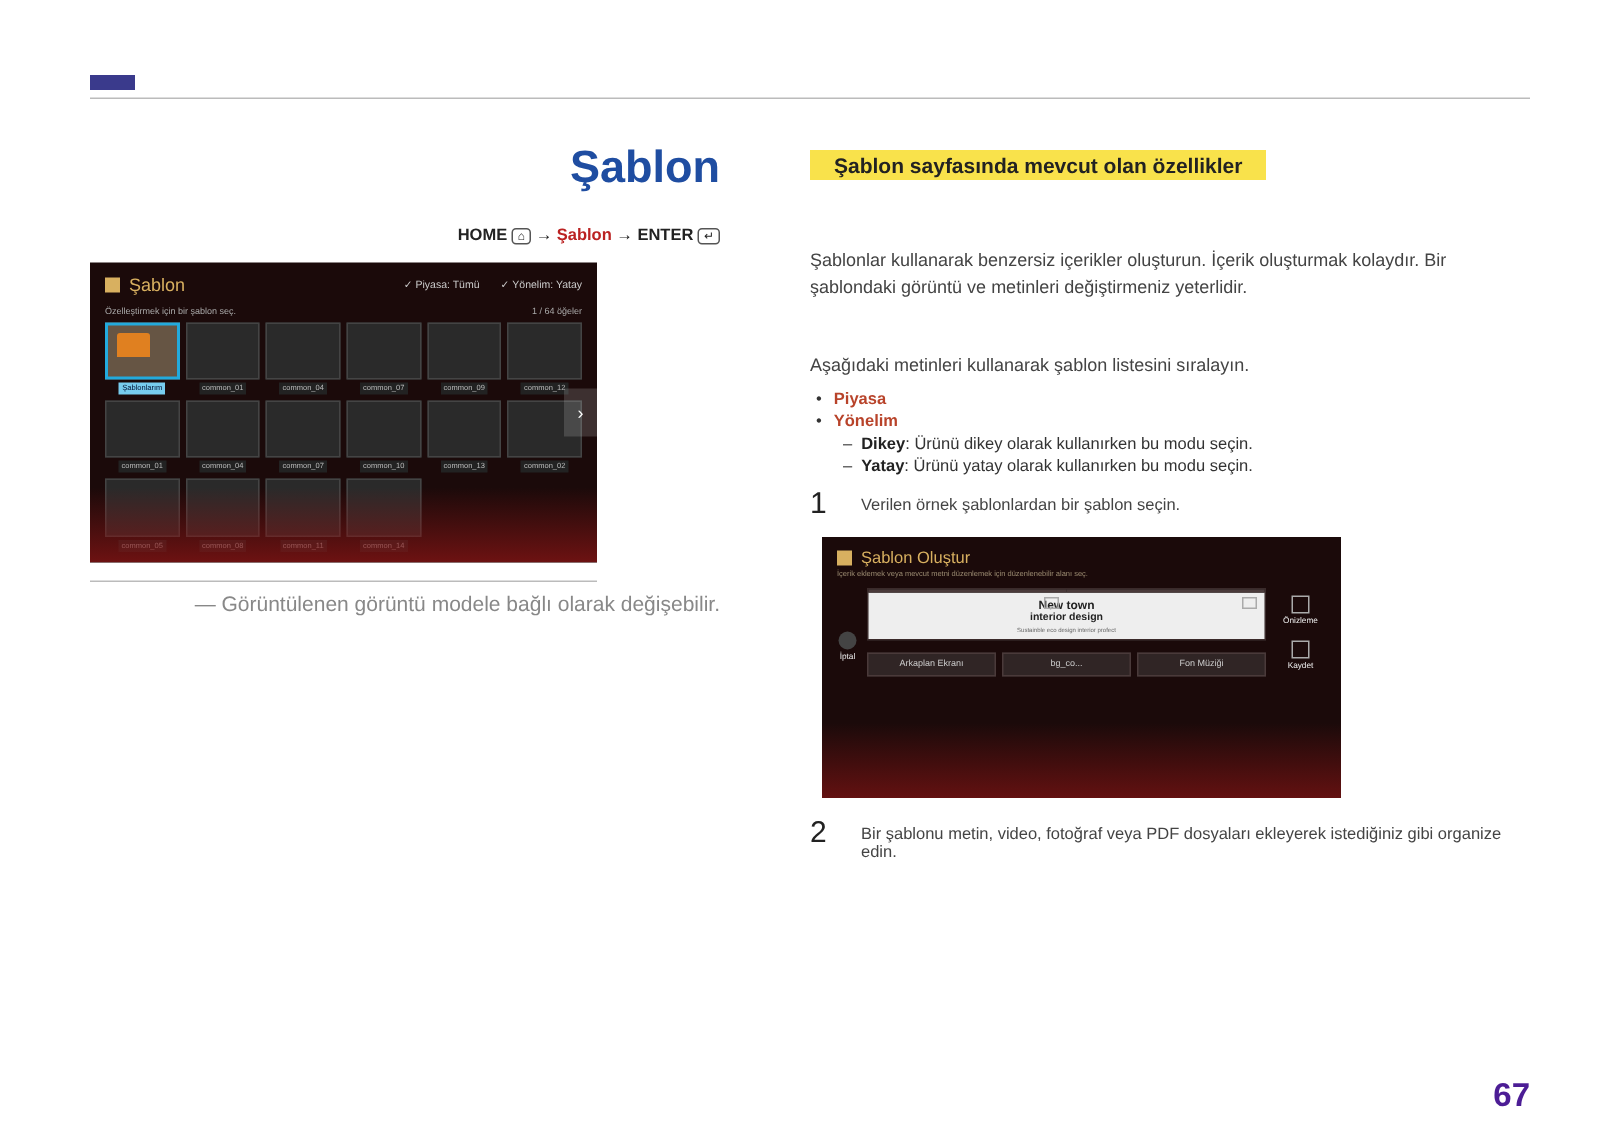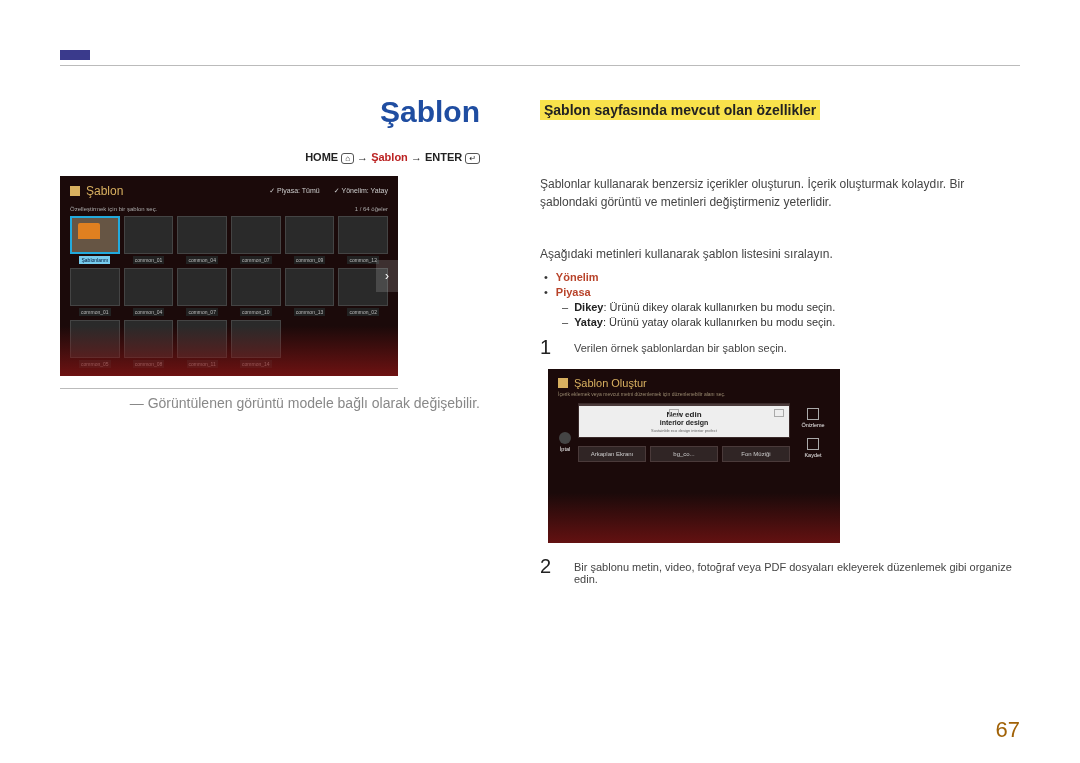--- a/index.html
+++ b/index.html
@@ -44,23 +44,23 @@
     color: #1f4da1;
     font-size: 30px;
     font-weight: 600;
     margin-bottom: 22px;
   }
   .h2 {
     background: #f9e24b;
     display: inline-block;
     font-weight: 700;
     font-size: 14px;
-    padding: 2px 4px;
+    padding: 2px 16px;
     color: #222;
-    margin-bottom: 21px;
+    margin-bottom: 10px;
   }
   .breadcrumb {
     font-size: 11px;
     font-weight: 700;
     color: #222;
     margin-bottom: 12px;
   }
   .breadcrumb .bc-icon {
     display: inline-block;
     border: 1px solid #555;
@@ -179,21 +179,21 @@
     font-size: 20px;
     color: #222;
     width: 18px;
     font-weight: 300;
     flex-shrink: 0;
   }
   .num-text { font-size: 11px; color: #444; padding-top: 6px; }
 
   
   .ss2 {
-    width: 292px;
+    width: 346px;
     height: 174px;
     background: #1b0a0a;
     position: relative;
     margin: 4px 0 0 8px;
     overflow: hidden;
   }
   .ss2-title {
     color: #d8b060;
     font-size: 11px;
     padding: 8px 10px 0;
@@ -281,22 +281,22 @@
     position: absolute; left: 0; right: 0; bottom: 0; height: 50px;
     background: linear-gradient(to bottom, rgba(80,0,0,0), rgba(130,20,20,0.7));
     pointer-events: none;
   }
 
   .page-num {
     position: absolute;
     right: 60px;
     bottom: 20px;
     font-size: 22px;
-    color: #a16207;
-    font-weight: 400;
+    color: #4c1d95;
+    font-weight: 700;
   }
 </style>
 </head>
 <body>
 
 <div class="top-bar"></div>
 <div class="top-rule"></div>
 
 <div class="left-col">
   <div class="h1">Şablon</div>
@@ -404,22 +404,22 @@
     <span>Görüntülenen görüntü modele bağlı olarak değişebilir.</span>
   </div>
 </div>
 
 <div class="right-col">
   <div class="h2">Şablon sayfasında mevcut olan özellikler</div>
   <p class="para">Şablonlar kullanarak benzersiz içerikler oluşturun. İçerik oluşturmak kolaydır. Bir şablondaki görüntü ve metinleri değiştirmeniz yeterlidir.</p>
   <p class="para">Aşağıdaki metinleri kullanarak şablon listesini sıralayın.</p>
 
   <div class="bullets">
+    <div class="b-row b-dot"><span class="red">Piyasa</span></div>
     <div class="b-row b-dot"><span class="red">Yönelim</span></div>
-    <div class="b-row b-dot"><span class="red">Piyasa</span></div>
     <div class="b-row b-dash sub"><span class="bold">Dikey</span><span>: Ürünü dikey olarak kullanırken bu modu seçin.</span></div>
     <div class="b-row b-dash sub"><span class="bold">Yatay</span><span>: Ürünü yatay olarak kullanırken bu modu seçin.</span></div>
   </div>
 
   <div class="num-row">
     <div class="num">1</div>
     <div class="num-text">Verilen örnek şablonlardan bir şablon seçin.</div>
   </div>
 
   <div class="ss2">
@@ -437,21 +437,21 @@
         <div class="ss2-mid">
           <div class="ss2-panes">
             <div class="pane">
                 <div class="pane-ic"></div>
               </div>
             <div class="pane">
                 <div class="pane-ic"></div>
               </div>
           </div>
           <div class="ss2-caption">
-            <div class="ss2-cap-1">New edin</div>
+            <div class="ss2-cap-1">New town</div>
             <div class="ss2-cap-2">interior design</div>
             <div class="ss2-cap-3">Sustainble eco design interior profect</div>
           </div>
         </div>
         <div class="ss2-tabs">
           <div class="ss2-tab">Arkaplan Ekranı</div>
           <div class="ss2-tab">bg_co...</div>
           <div class="ss2-tab">Fon Müziği</div>
         </div>
       </div>
@@ -464,17 +464,17 @@
           <div class="sq"></div>
           <span>Kaydet</span>
         </div>
       </div>
     </div>
     <div class="ss2-fade"></div>
   </div>
 
   <div class="num-row" style="margin-top:12px">
     <div class="num">2</div>
-    <div class="num-text">Bir şablonu metin, video, fotoğraf veya PDF dosyaları ekleyerek düzenlemek gibi organize edin.</div>
+    <div class="num-text">Bir şablonu metin, video, fotoğraf veya PDF dosyaları ekleyerek istediğiniz gibi organize edin.</div>
   </div>
 </div>
 
 <div class="page-num">67</div>
 
 </body></html>

